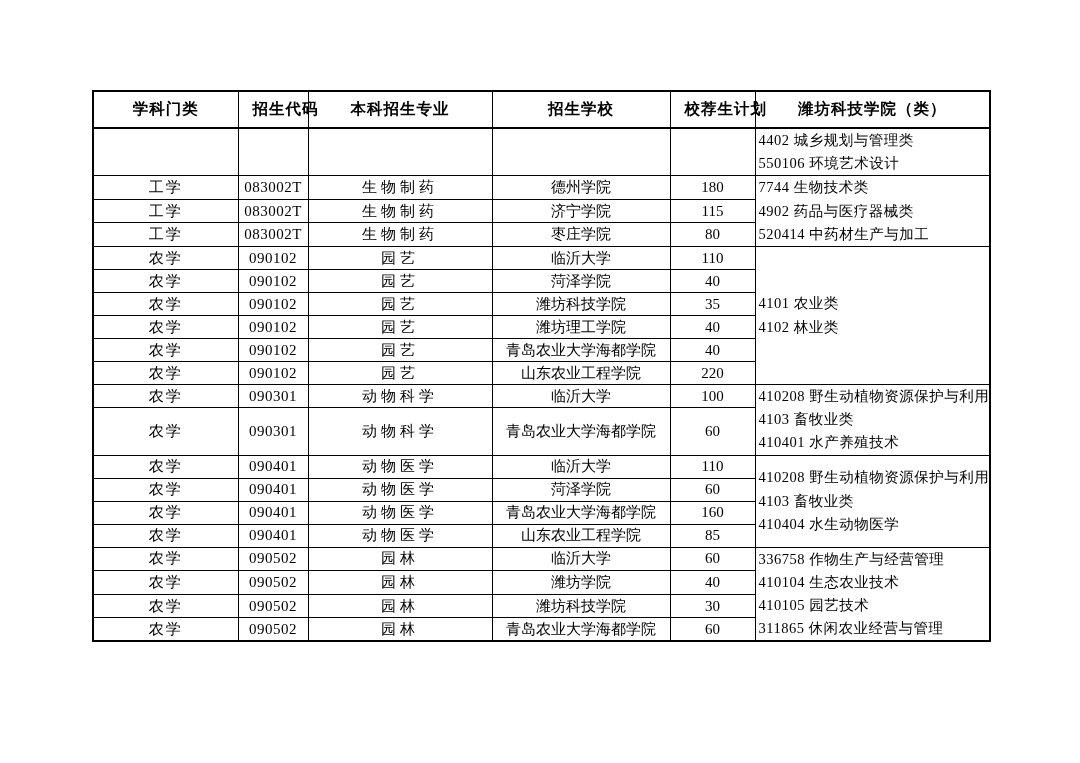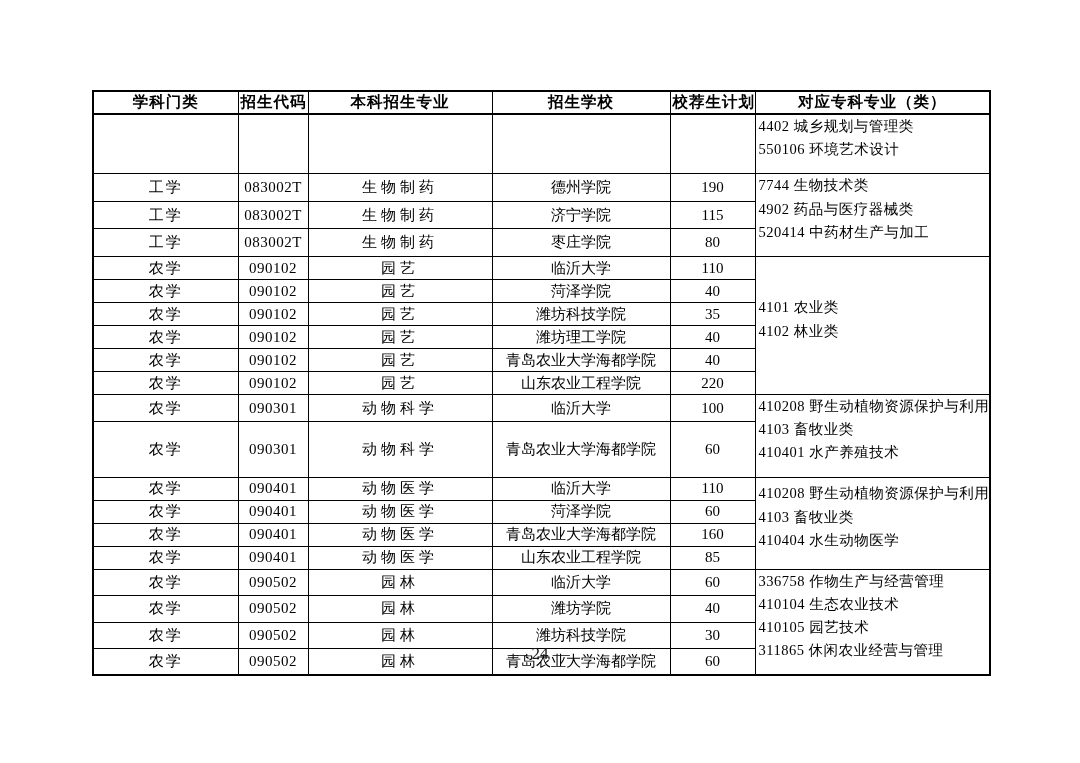--- a/index.html
+++ b/index.html
@@ -22,22 +22,22 @@
     width: 897px;
     border-collapse: collapse;
     table-layout: fixed;
     border: 2px solid #000;
   }
   .doc-table th {
     font-family: "Liberation Sans", "DejaVu Sans", sans-serif;
     font-weight: 700;
     font-size: 15.5px;
     letter-spacing: 1px;
-    height: 23px;
-    padding: 0 2px;
+    height: 37px;
+    padding: 0 14px;
     text-align: center;
     vertical-align: middle;
     border: 1px solid #000;
     border-top: 2px solid #000;
     border-bottom: 2px solid #000;
     white-space: nowrap;
   }
   .doc-table td {
     border: 1px solid #000;
     font-size: 15px;
@@ -50,21 +50,21 @@
   }
   .doc-table td.c0 { letter-spacing: 2px; }
   .doc-table td.c1 { letter-spacing: 0.5px; }
   .doc-table td.c2 { letter-spacing: 4px; }
   .doc-table td.c3 { letter-spacing: 0; margin-left: 34px; }
   .doc-table td.c4 { letter-spacing: 0; }
   .doc-table td.c5 {
     text-align: left;
     font-size: 14.5px;
     letter-spacing: 0.5px;
-    padding: 0 0 12px 3px;
+    padding: 0 0 0 3px;
   }
   .doc-table td.c5 .corr-line { line-height: 23.2px; }
   .doc-table tr.tall td { height: 47px; }
   .footer {
     position: absolute;
     left: 0; top: 644px;
     width: 100%;
     text-align: center;
     font-size: 17px;
     color: #1a1a1a;
@@ -84,41 +84,41 @@
       <col style="width:85px">
       <col style="width:235px">
     </colgroup>
     <thead>
       <tr>
         <th>学科门类</th>
         <th>招生代码</th>
         <th>本科招生专业</th>
         <th>招生学校</th>
         <th>校荐生计划</th>
-        <th>对应专科专业（类）</th>
+        <th>潍坊科技学院（类）</th>
       </tr>
     </thead>
     <tbody id="table-body">
         <tr>
           <td class="c0"></td>
           <td class="c1"></td>
           <td class="c2"></td>
           <td class="c3"></td>
           <td class="c4"></td>
           <td class="c5" rowspan="1">
             <div class="corr-line">4402 城乡规划与管理类</div>
             <div class="corr-line">550106 环境艺术设计</div>
           </td>
         </tr>
         <tr>
           <td class="c0">工学</td>
           <td class="c1">083002T</td>
           <td class="c2">生物制药</td>
           <td class="c3">德州学院</td>
-          <td class="c4">190</td>
+          <td class="c4">180</td>
           <td class="c5" rowspan="3">
             <div class="corr-line">7744 生物技术类</div>
             <div class="corr-line">4902 药品与医疗器械类</div>
             <div class="corr-line">520414 中药材生产与加工</div>
           </td>
         </tr>
         <tr>
           <td class="c0">工学</td>
           <td class="c1">083002T</td>
           <td class="c2">生物制药</td>
@@ -260,15 +260,14 @@
         <tr>
           <td class="c0">农学</td>
           <td class="c1">090502</td>
           <td class="c2">园林</td>
           <td class="c3">青岛农业大学海都学院</td>
           <td class="c4">60</td>
         </tr>
       </tbody>
   </table>
 
-  <div class="footer">— 24 —</div>
 
 </div>
 
 </body></html>

